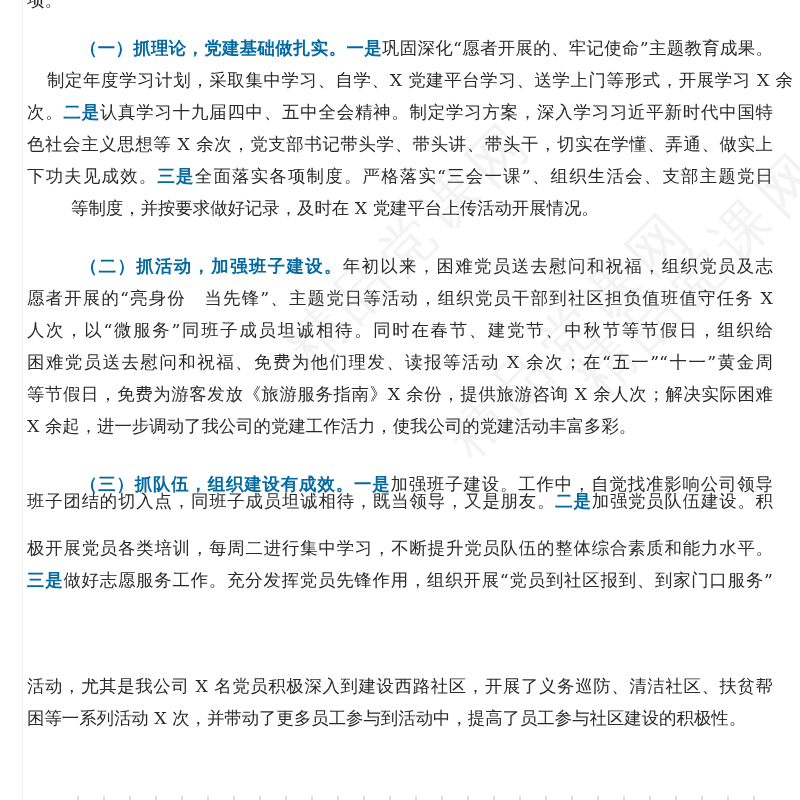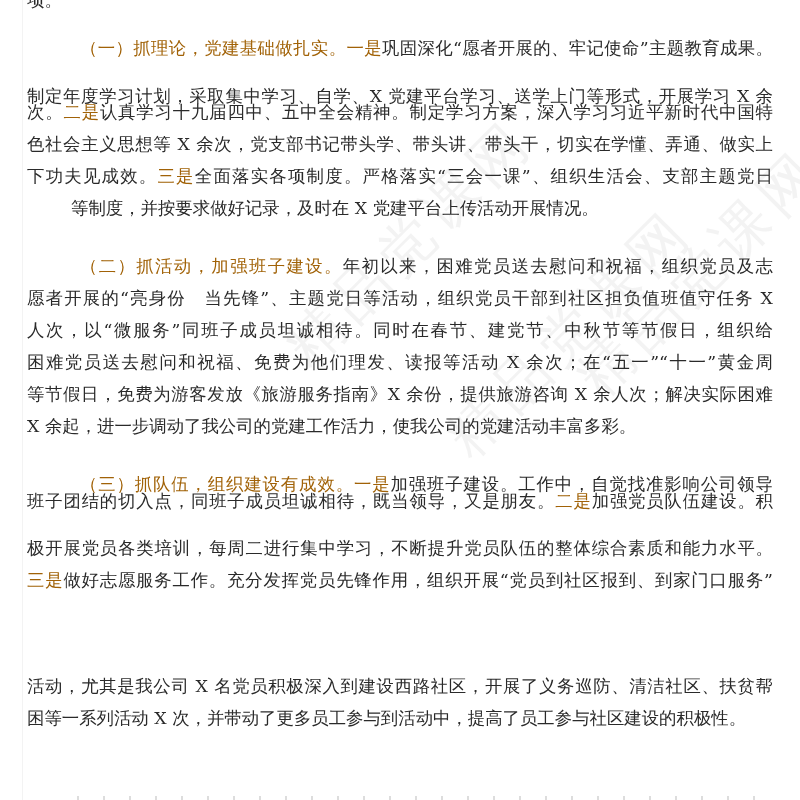--- a/index.html
+++ b/index.html
@@ -18,21 +18,21 @@
     position: absolute; left: 27px; width: 746px;
     height: 26px; line-height: 26px;
     font-size: 17.4px;
     white-space: nowrap;
     text-align: justify;
     text-align-last: justify;
     letter-spacing: 0px;
   }
   .line.last { text-align-last: left; }
   .line.indent { left: 80px; width: 693px; }
-  .b { font-weight: normal; color: #a16207; }
+  .b { font-weight: bold; color: #0369a1; }
   .watermark {
     position: absolute; font-size: 56px; color: rgba(160,160,160,0.13);
     transform: rotate(-45deg); transform-origin: left top; white-space: nowrap;
     font-family: "DejaVu Sans", sans-serif; letter-spacing: 8px; pointer-events: none;
   }
   .partial {
     position: absolute; left: 27px; top: 789px; width: 746px; height: 12px; overflow: hidden;
     font-size: 17.4px; line-height: 26px; color: #2a2a2a;
   }
 </style>
@@ -46,21 +46,21 @@
 <div class="watermark" style="left:560px; top:360px;">精品党课网</div>
 
 <div class="line last" style="top:-13px;">
   <span>项。</span>
 </div>
 
 <div>
   <div class="line indent" style="top:35px;">
     <span class="b">（一）抓理论，党建基础做扎实。一是</span><span>巩固深化“愿者开展的、牢记使命”主题教育成果。</span>
   </div>
-  <div class="line" style="top:83px;"><span>制定年度学习计划，采取集中学习、自学、X 党建平台学习、送学上门等形式，开展学习 X 余</span></div>
+  <div class="line" style="top:67px;margin-left:20px;"><span>制定年度学习计划，采取集中学习、自学、X 党建平台学习、送学上门等形式，开展学习 X 余</span></div>
   <div class="line" style="top:99px;">
     <span>次。</span><span class="b">二是</span><span>认真学习十九届四中、五中全会精神。制定学习方案，深入学习习近平新时代中国特</span>
   </div>
   <div class="line" style="top:131px;"><span>色社会主义思想等 X 余次，党支部书记带头学、带头讲、带头干，切实在学懂、弄通、做实上</span></div>
   <div class="line" style="top:163px;">
     <span>下功夫见成效。</span><span class="b">三是</span><span>全面落实各项制度。严格落实“三会一课”、组织生活会、支部主题党日</span>
   </div>
   <div class="line last" style="top:195px;margin-left:44px;"><span>等制度，并按要求做好记录，及时在 X 党建平台上传活动开展情况。</span></div>
 </div>
 

